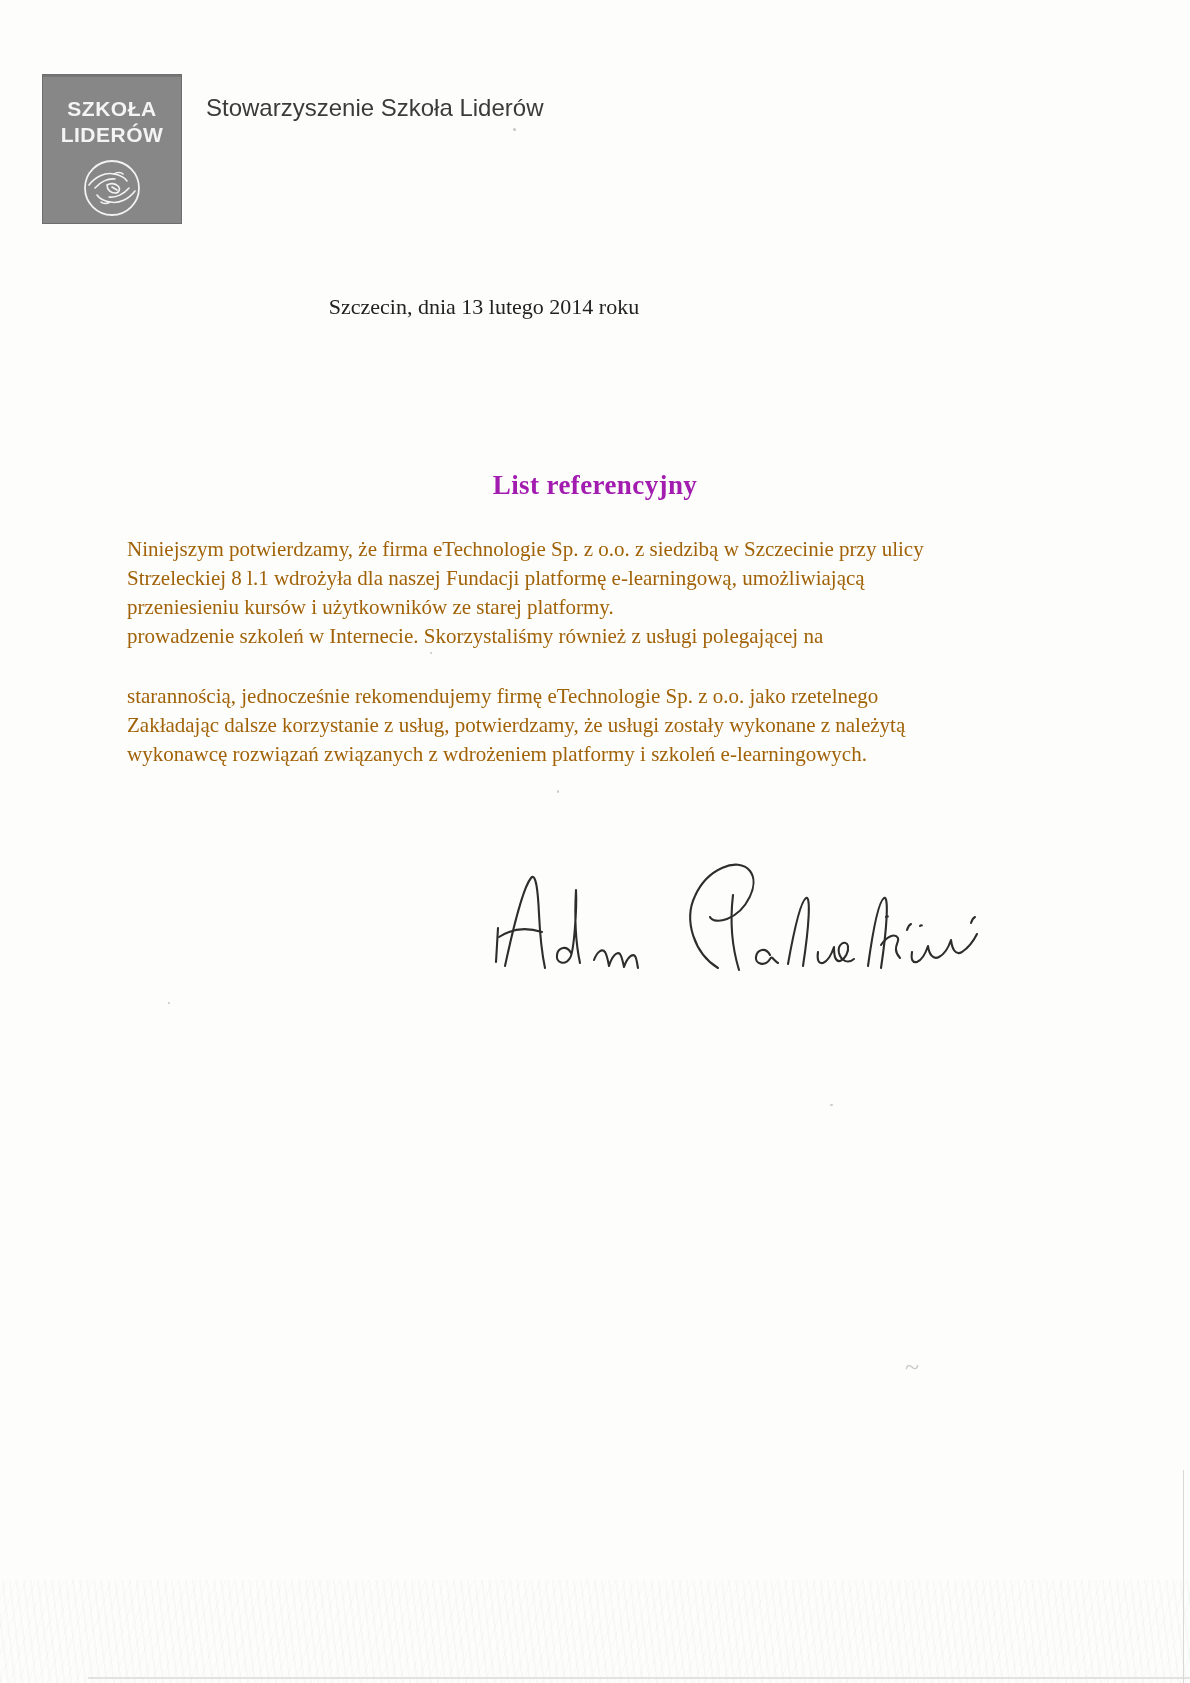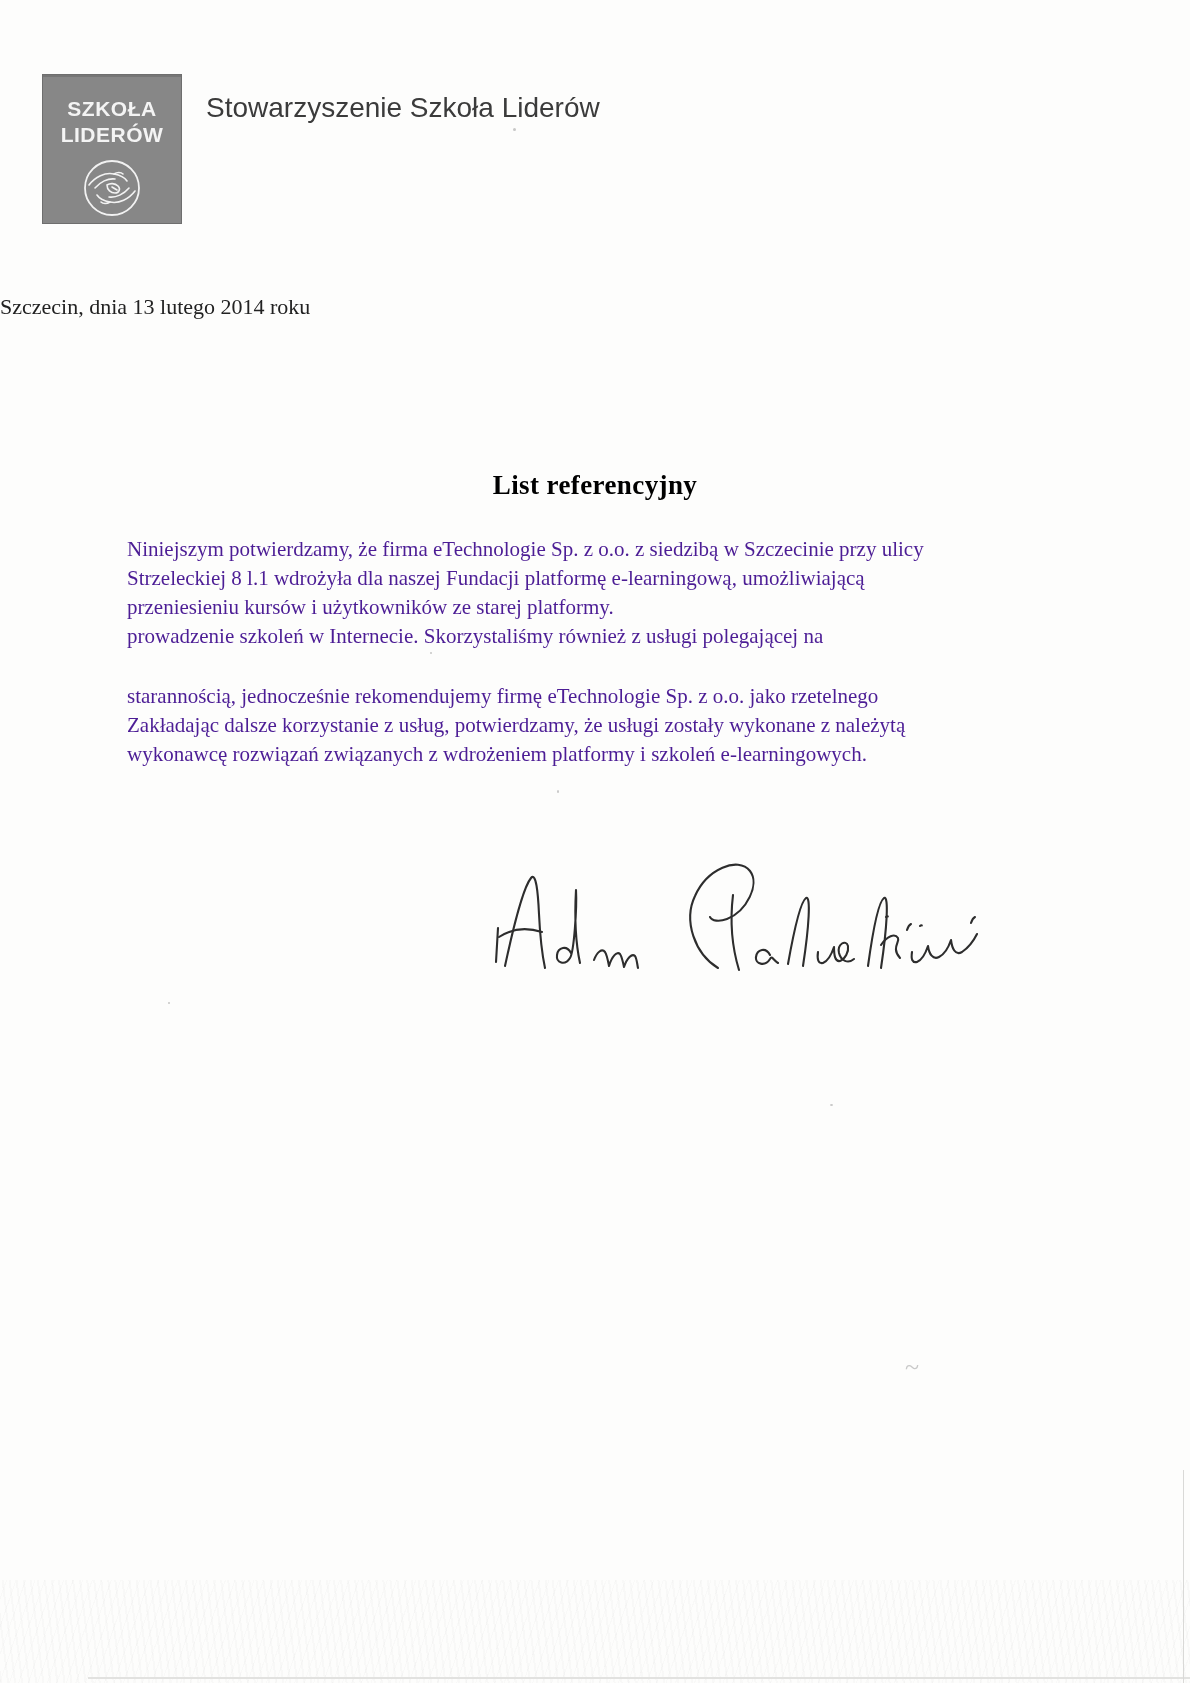--- a/index.html
+++ b/index.html
@@ -38,56 +38,56 @@
     letter-spacing: 0.5px;
     text-align: center;
   }
   .logo-icon { margin-top: 9px; }
 
   
   .letterhead {
     position: absolute;
     left: 206px; top: 96px;
     font-family: "Liberation Sans", sans-serif;
-    font-size: 28px;
+    font-size: 24px;
     line-height: 24px;
     color: #3b3b3b;
   }
 
   
   .date-line {
     position: absolute;
     top: 294px;
     left: 0;
     width: 968px;
-    text-align: left;
+    text-align: center;
     font-size: 22px;
     color: #222;
   }
 
   
   .doc-title {
     position: absolute;
     top: 470px;
     left: 0;
     width: 1190px;
     text-align: center;
     font-size: 27px;
     font-weight: bold;
     letter-spacing: 0.4px;
-    color: #000000;
+    color: #a21caf;
   }
 
   
   .paragraph {
     position: absolute;
     left: 127px;
     font-size: 21px;
     line-height: 29px;
-    color: #4c1d95;
+    color: #a16207;
   }
   .paragraph .line { white-space: nowrap; }
   .p1 { top: 535px; }
   .p2 { top: 682px; }
 
   
   .signature {
     position: absolute;
     left: 482px; top: 840px;
     width: 500px; height: 135px;

